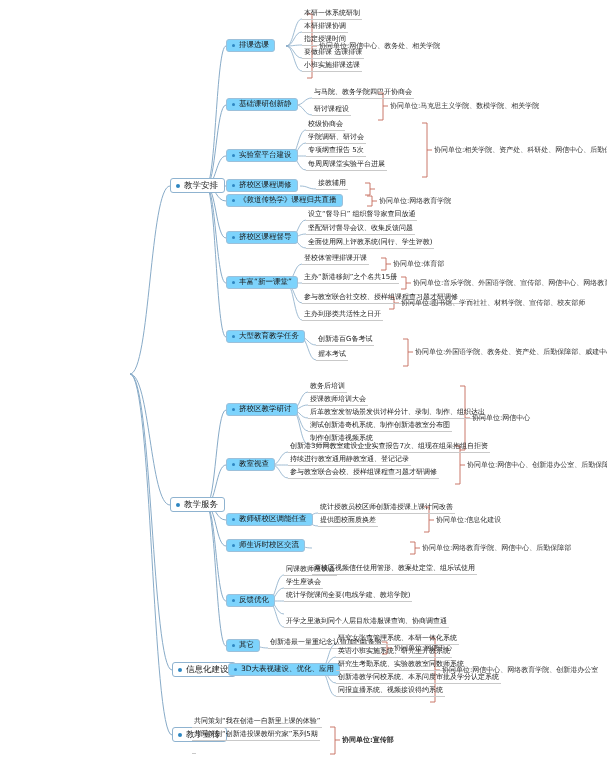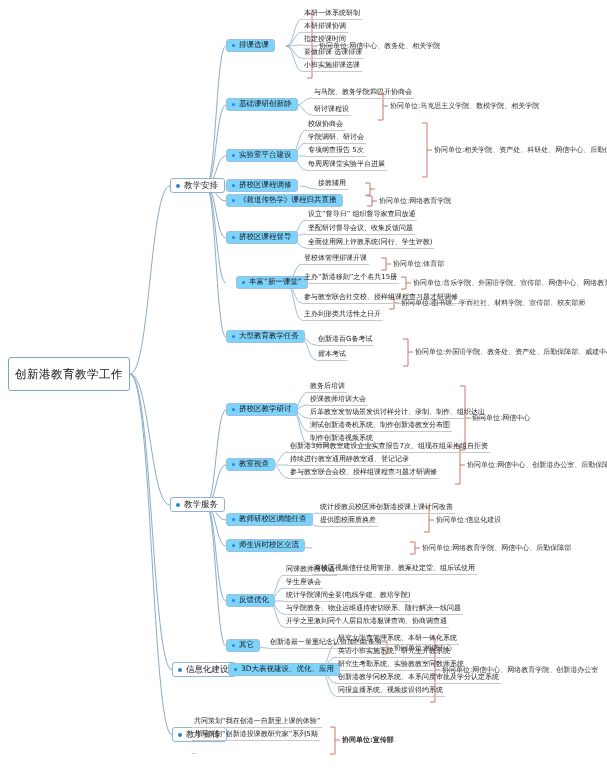--- a/index.html
+++ b/index.html
@@ -218,23 +218,20 @@
       <path d="M387,648 L392,648"></path>
 
       <path d="M430,638 L435,638 L435,702 L430,702"></path>
       <path d="M435,670 L440,670"></path>
 
       <path d="M330,727 L335,727 L335,754 L330,754"></path>
       <path d="M335,740 L340,740"></path>
     </g>
   </svg>
 
-  <div class="node root">
-    <span>创新港教育教学工作</span>
-  </div>
 
   <div class="node l1" style="left:170px;top:178px;">
     <span>教学安排</span>
   </div>
   <div class="node l1" style="left:170px;top:497px;">
     <span>教学服务</span>
   </div>
   <div class="node l1" style="left:172px;top:662px;">
     <span>信息化建设</span>
   </div>
@@ -253,21 +250,21 @@
   </div>
   <div class="node l2" style="left:226px;top:179px;">
     <span>挤校区课程调修</span>
   </div>
   <div class="node l2" style="left:226px;top:194px;">
     <span>《救道传热学》课程归共直播</span>
   </div>
   <div class="node l2" style="left:226px;top:231px;">
     <span>挤校区课程督导</span>
   </div>
-  <div class="node l2" style="left:226px;top:276px;margin-left:10px;">
+  <div class="node l2" style="left:226px;top:276px;">
     <span>丰富“新一课堂”</span>
   </div>
   <div class="node l2" style="left:226px;top:330px;">
     <span>大型教育教学任务</span>
   </div>
 
   <div class="node l3" style="left:302px;top:9px;">
       <span>本研一体系统研制</span>
     </div>
   <div class="node l3" style="left:302px;top:22px;">
@@ -431,23 +428,20 @@
 
   <div class="node l3" style="left:284px;top:565px;">
       <span>同课教师座谈会</span>
     </div>
   <div class="node l3" style="left:284px;top:578px;">
       <span>学生座谈会</span>
     </div>
   <div class="node l3" style="left:284px;top:591px;">
       <span>统计学院课间全要(电线学建、教培学院)</span>
     </div>
-  <div class="node l3" style="left:284px;top:604px;">
-      <span>与学院教务、物业运维通持密切联系、随行解决一线问题</span>
-    </div>
   <div class="node l3" style="left:284px;top:617px;">
       <span>开学之里激到同个人层目欣港服课查询、协商调查通</span>
     </div>
 
   <div class="node l3" style="left:268px;top:638px;">
       <span>创新港最一量重纪念认值加约款备验</span>
     </div>
   <div class="node note" style="left:393px;top:643px;">
       <span>协同单位:网信中心</span>
     </div>

